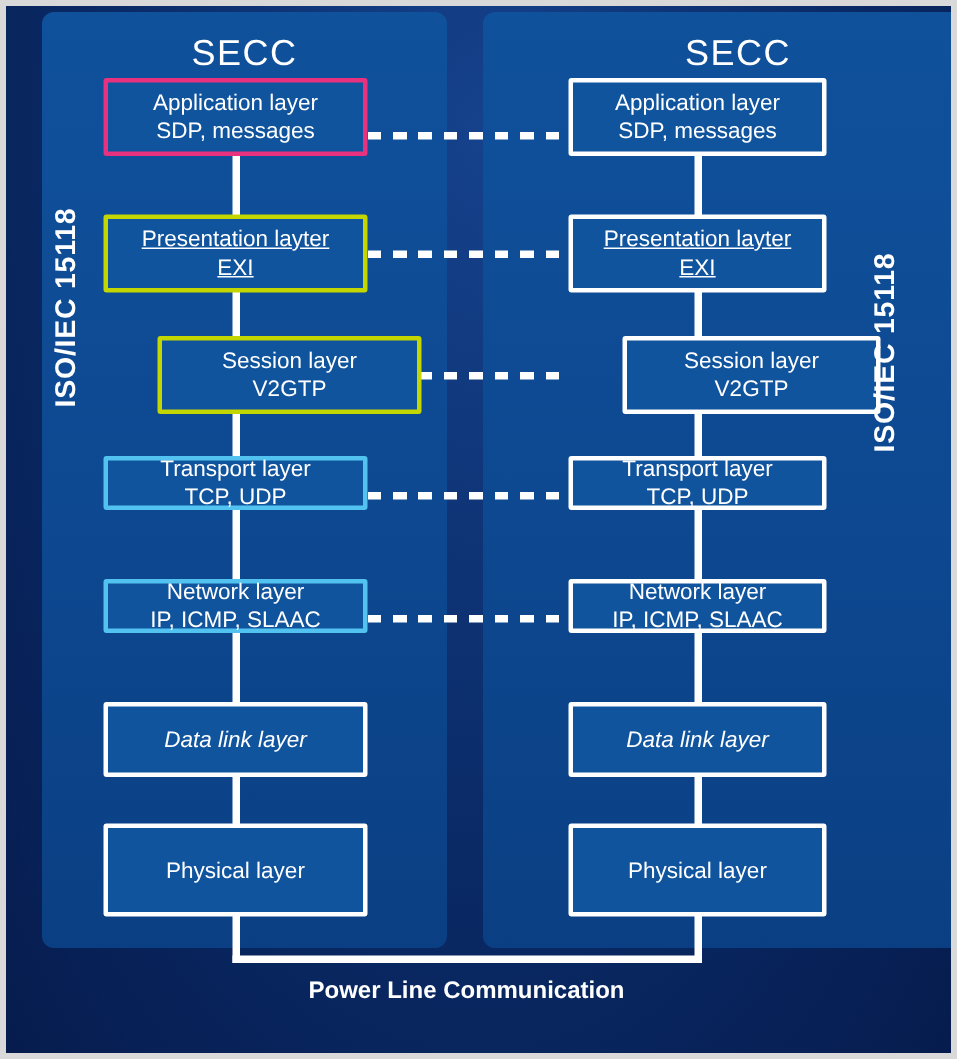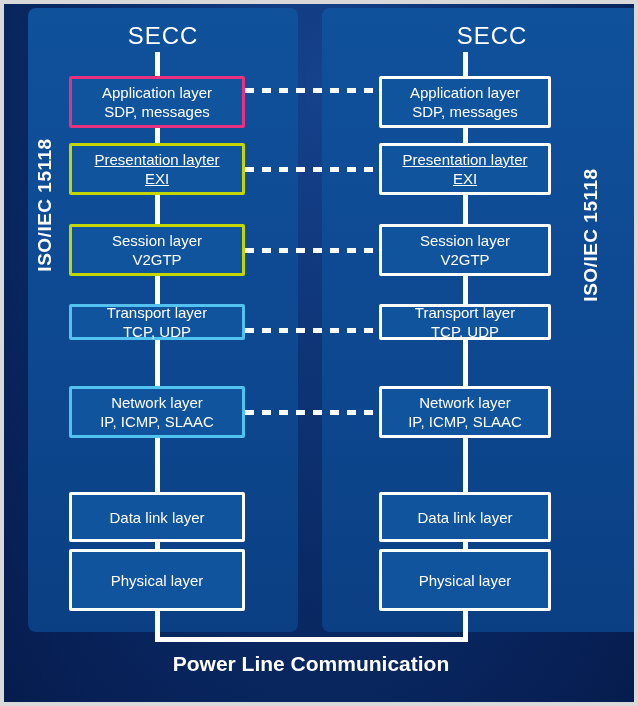--- a/index.html
+++ b/index.html
@@ -57,26 +57,26 @@
     flex-direction: column;
     justify-content: center;
     align-items: center;
     text-align: center;
     border-radius: 2px;
     font-size: 15px;
     line-height: 19px;
   }
   .col-l { left: 65px;  width: 176px; }
   .col-r { left: 375px; width: 172px; }
-  .r1 { top: 72px;  height: 52px; }
+  .r1 { top: 48px;  height: 52px; }
   .r2 { top: 139px; height: 52px; text-decoration: underline; }
-  .r3 { top: 220px; height: 52px; }
+  .r3 { top: 220px; height: 52px; margin-left: 36px; }
   .r4 { top: 300px; height: 36px; }
-  .r5 { top: 382px; height: 52px; }
-  .r6 { top: 488px; height: 50px; }
+  .r5 { top: 382px; height: 36px; }
+  .r6 { top: 464px; height: 50px; font-style: italic; }
   .r7 { top: 545px; height: 62px; }
   .dash {
     position: absolute;
     height: 5px;
     left: 241px;
     width: 134px;
     background-image: repeating-linear-gradient(90deg, #ffffff 0 9px, transparent 9px 17px);
   }
   .d1 { top: 84px; }
   .d2 { top: 163px; }
@@ -97,21 +97,21 @@
   .side-label-left  { left: -68px; top: 189px; }
   .side-label-right { left: 478px; top: 219px; }
   .plc-label {
     position: absolute;
     top: 648px;
     left: 150px;
     width: 314px;
     text-align: center;
     color: #ffffff;
     font-weight: bold;
-    font-size: 21px;
+    font-size: 16px;
   }
 </style>
 </head>
 <body>
 
 <div class="canvas">
 
   <div class="panel panel-left">
     <div class="panel-title">SECC</div>
   </div>

